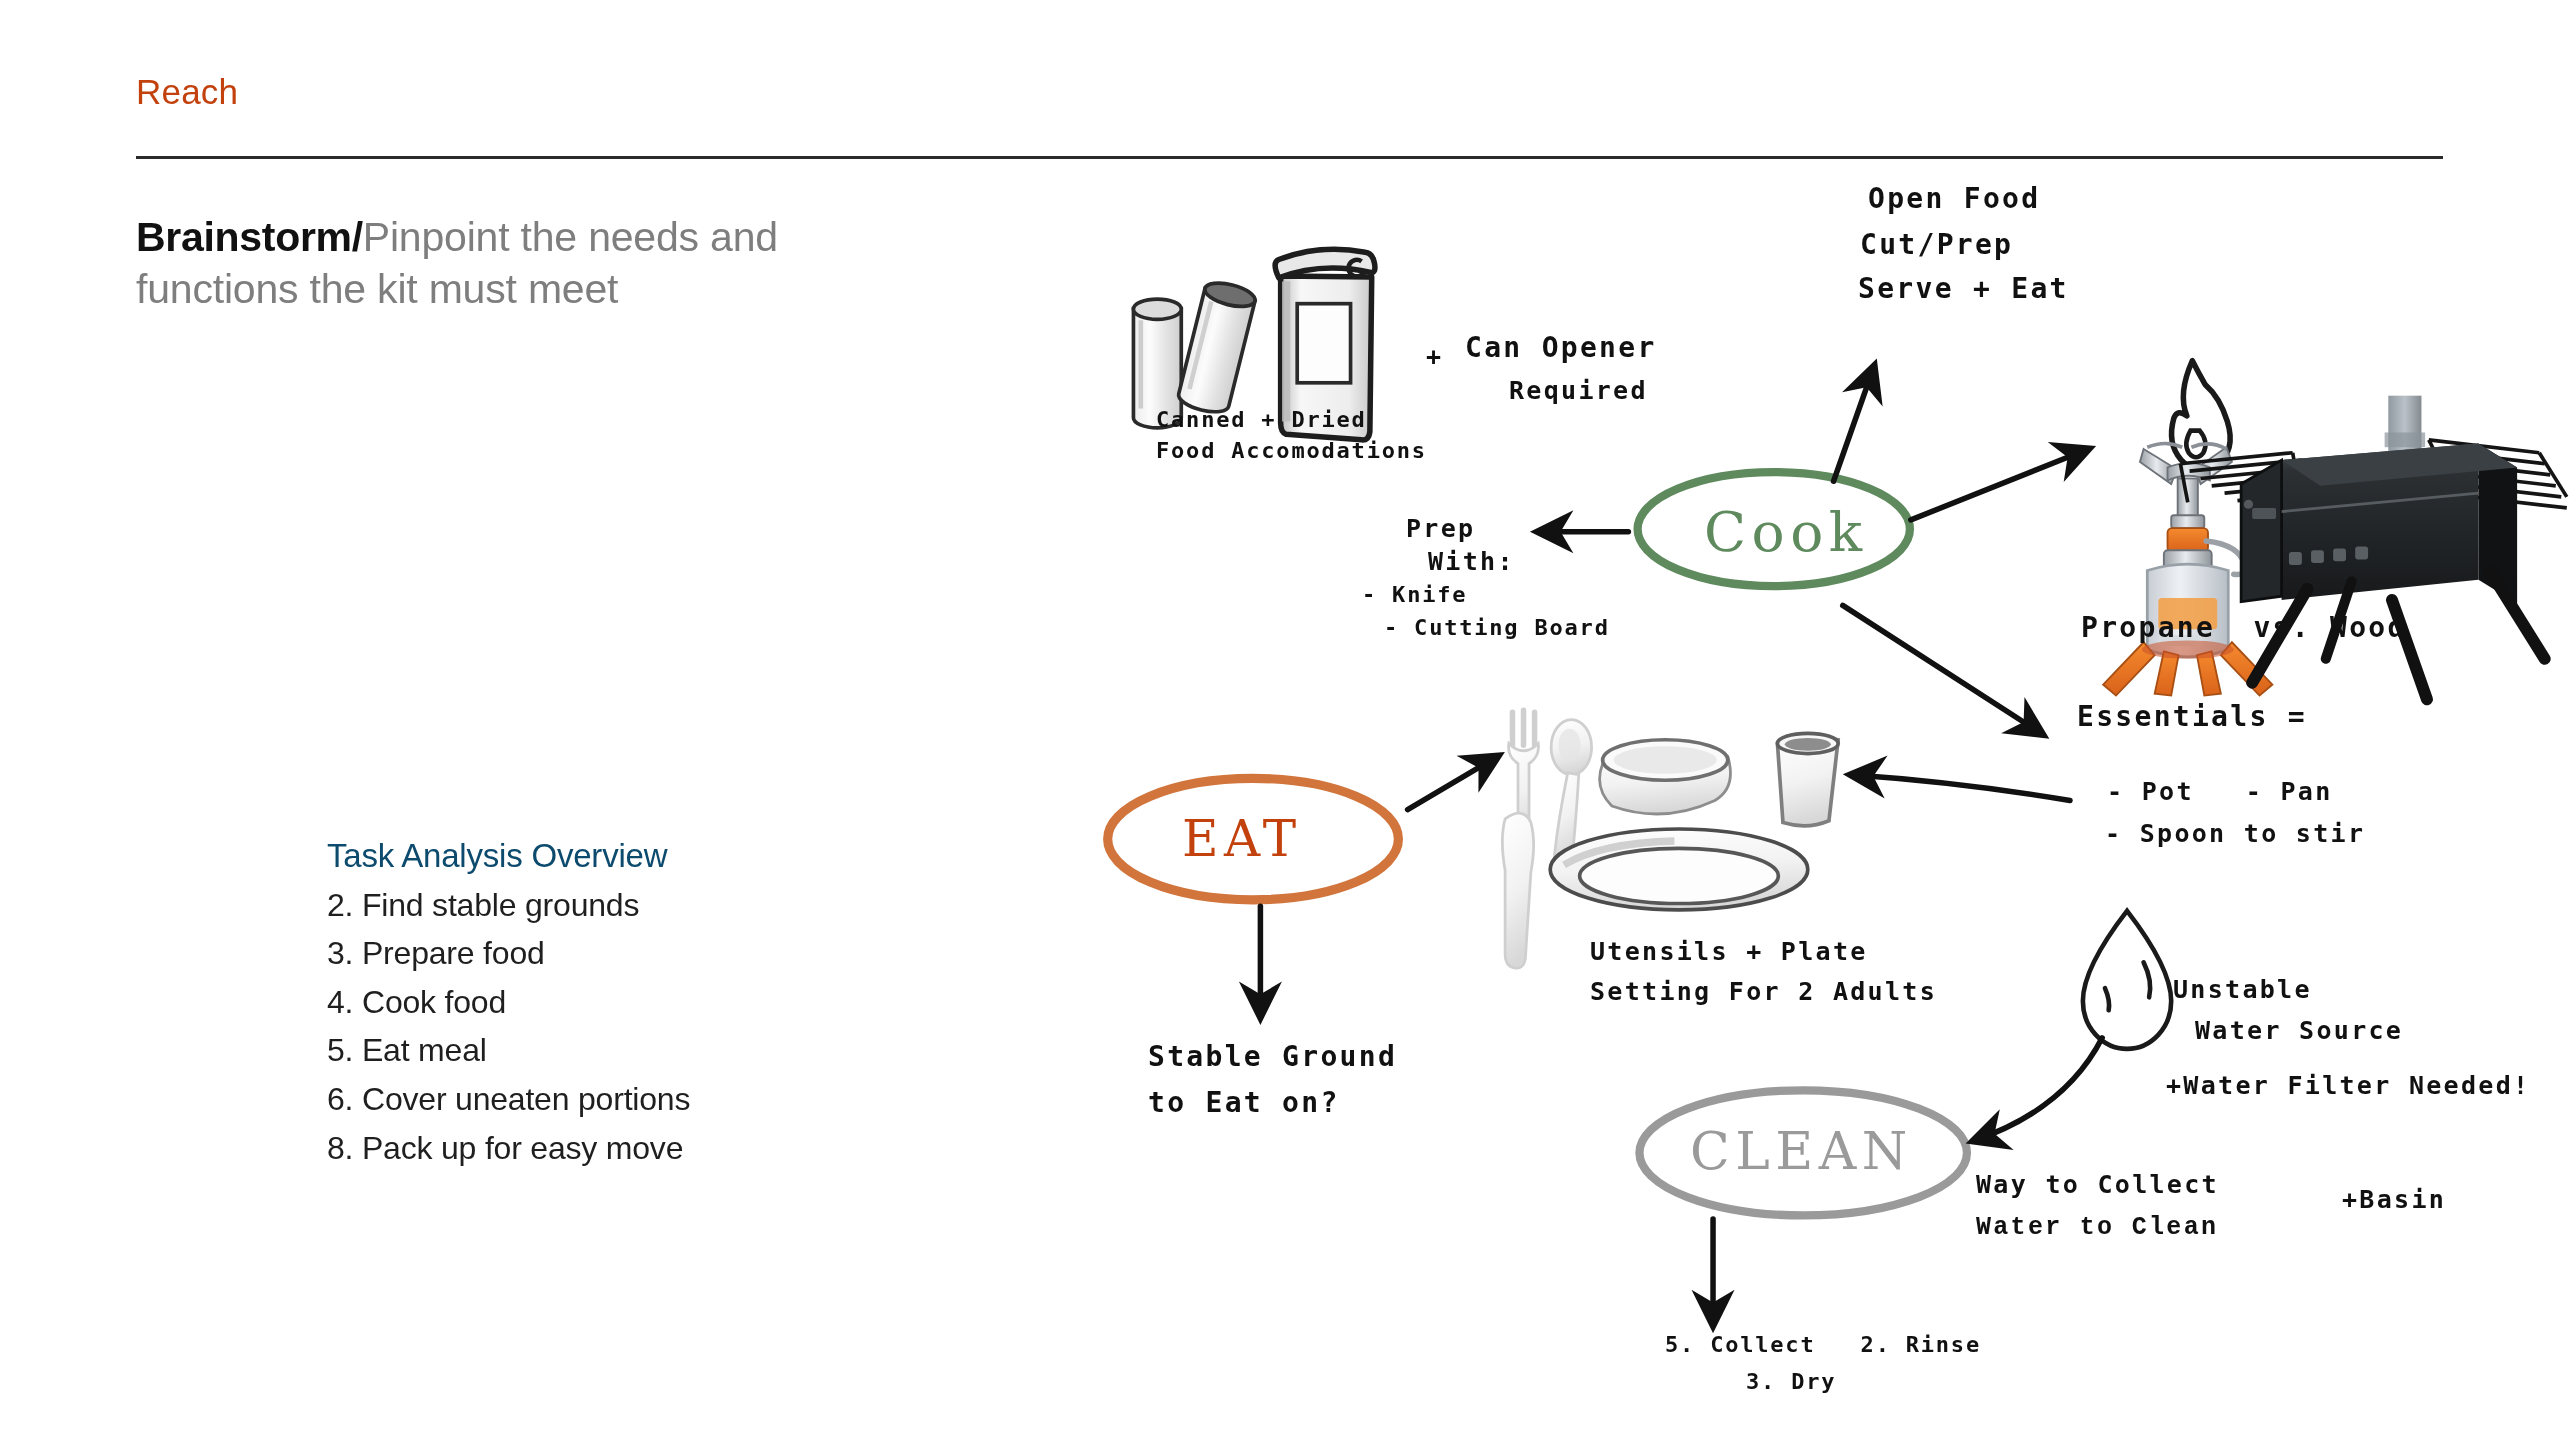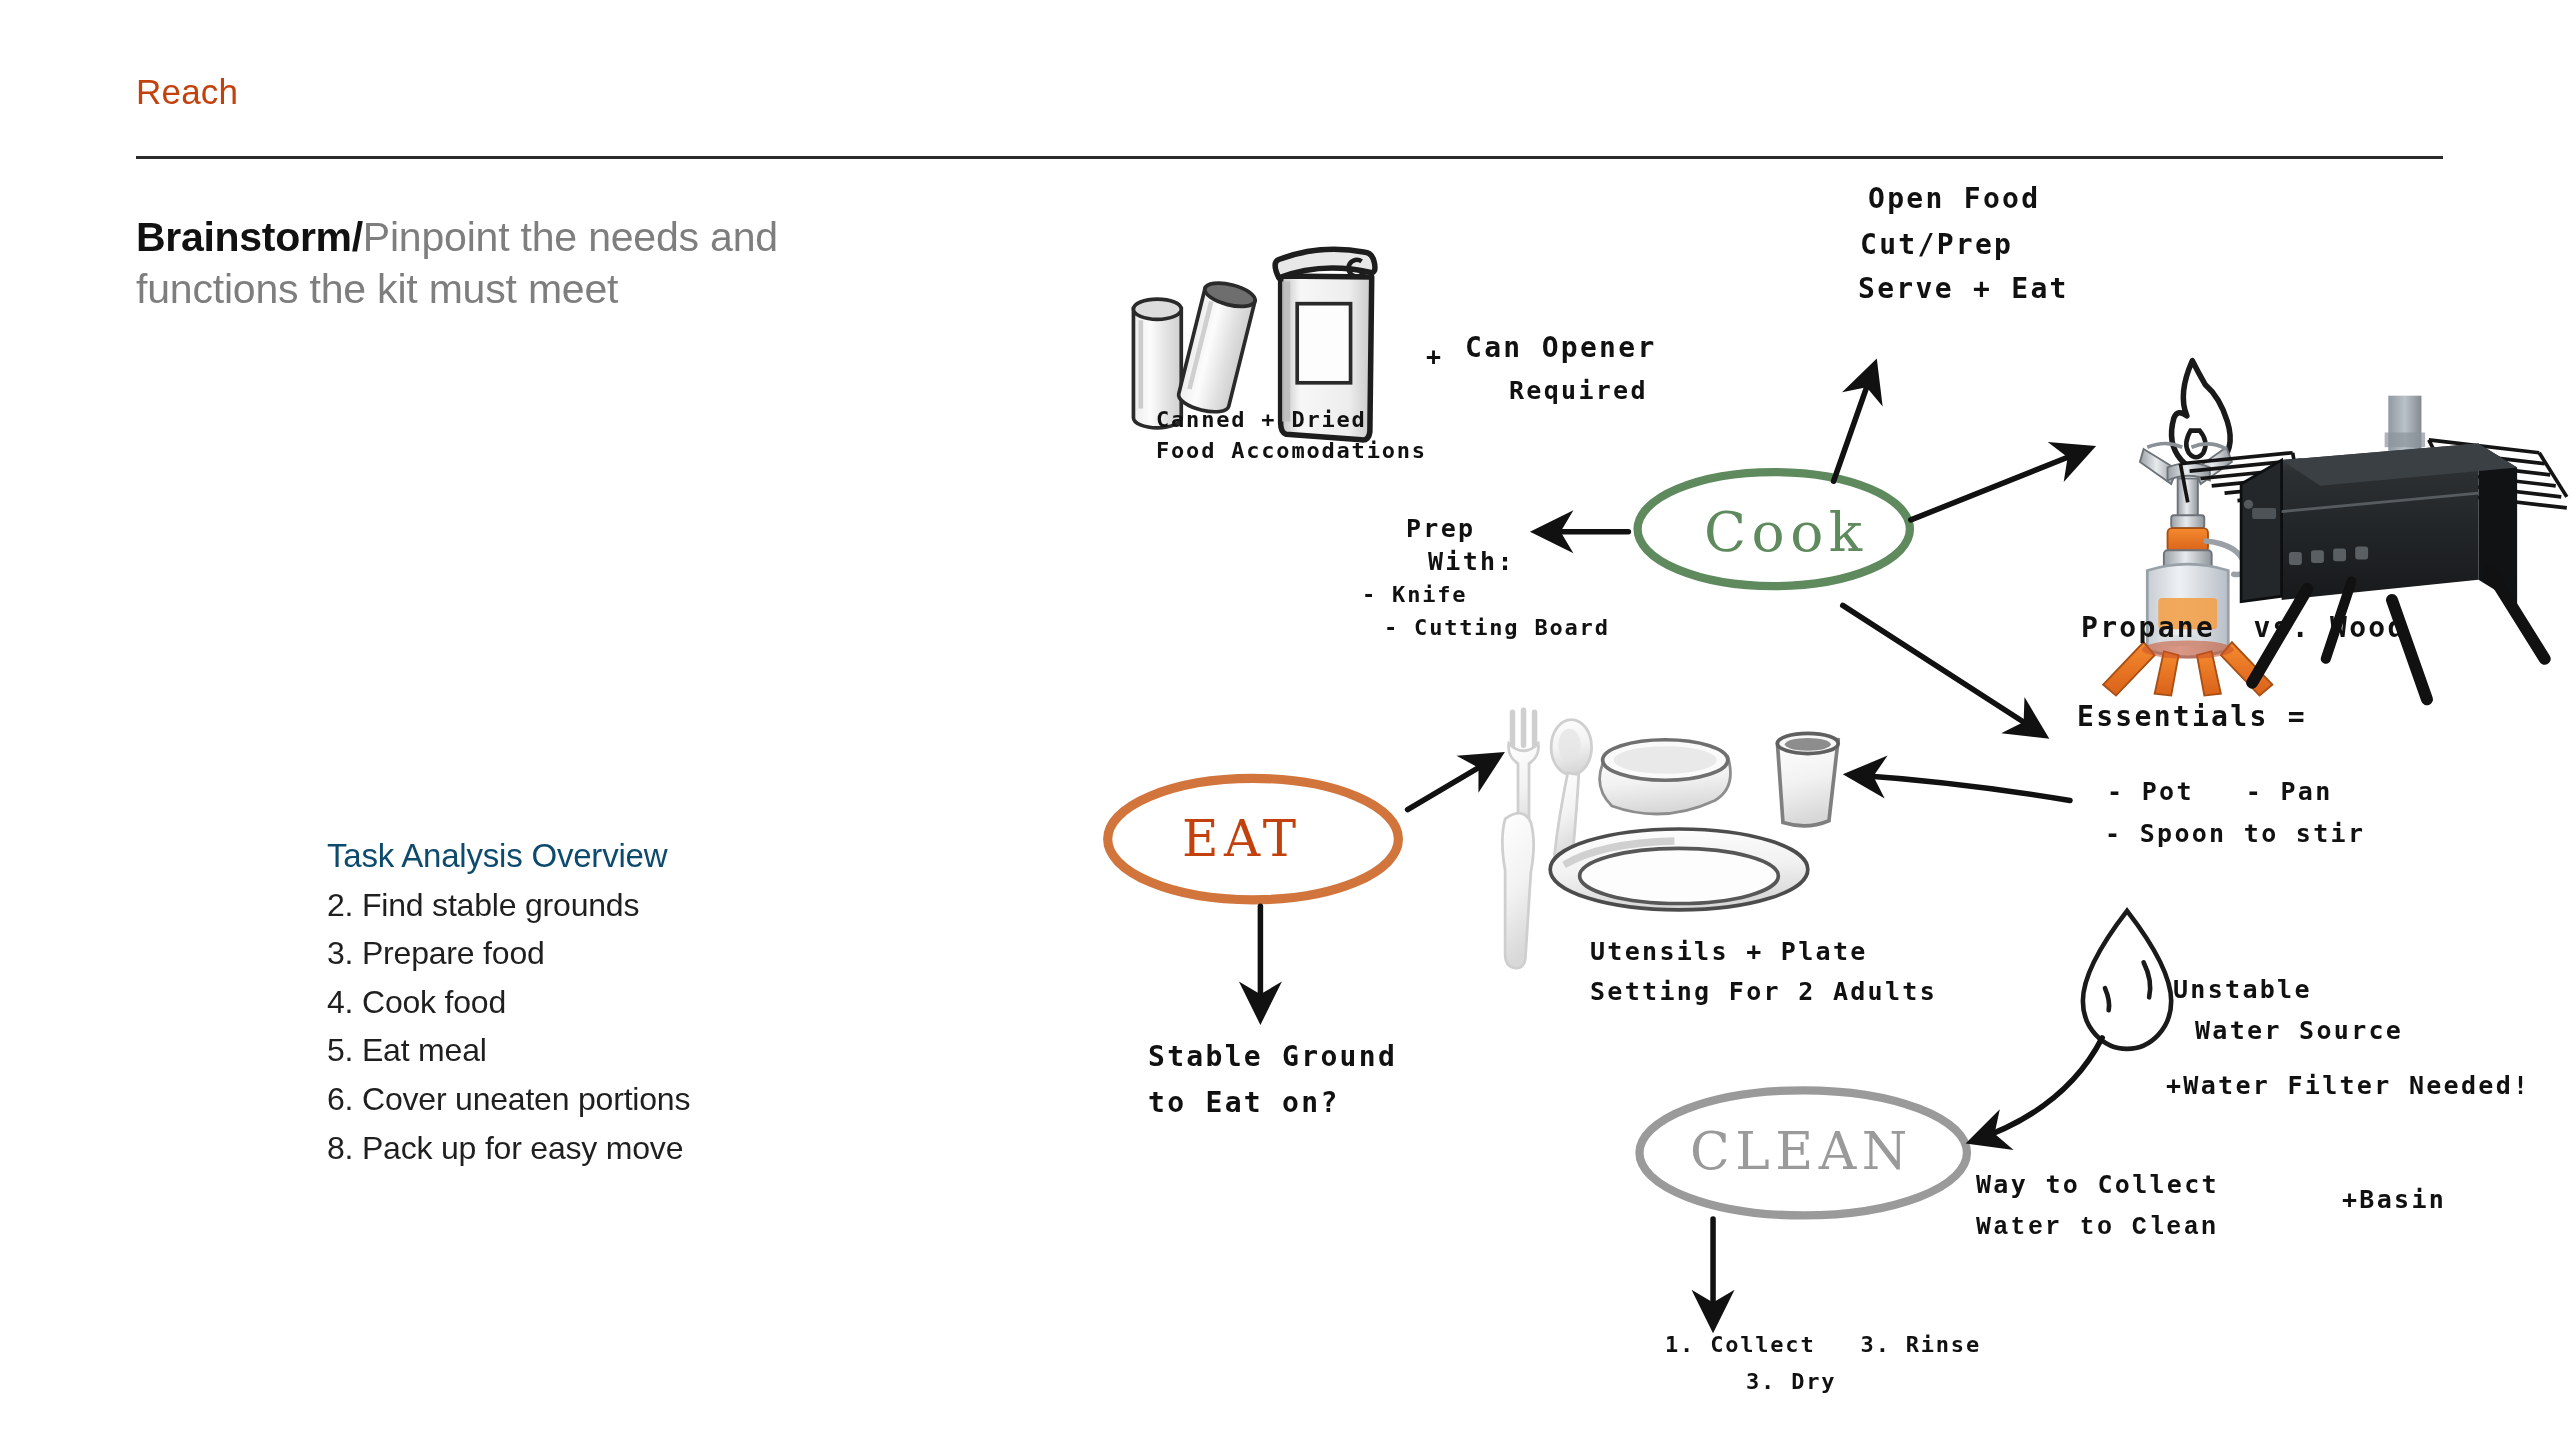--- a/index.html
+++ b/index.html
@@ -311,17 +311,17 @@
   <div class="hw lg" style="left:1148px;top:1084px;">to Eat on?</div>
 
   <div class="hw md" style="left:2173px;top:973px;">Unstable</div>
   <div class="hw md" style="left:2195px;top:1014px;">Water Source</div>
   <div class="hw md" style="left:2166px;top:1069px;">+Water Filter Needed!</div>
 
   <div class="hw md" style="left:1976px;top:1168px;">Way to Collect</div>
   <div class="hw md" style="left:1976px;top:1211px;font-family:Liberation Mono, monospace;">Water to Clean</div>
   <div class="hw md" style="left:2342px;top:1183px;">+Basin</div>
 
-  <div class="hw sm" style="left:1665px;top:1330px;">1. Collect   3. Rinse</div>
+  <div class="hw sm" style="left:1665px;top:1330px;">5. Collect   2. Rinse</div>
   <div class="hw sm" style="left:1746px;top:1367px;">3. Dry</div>
 
 </div>
 
 
 </body></html>

